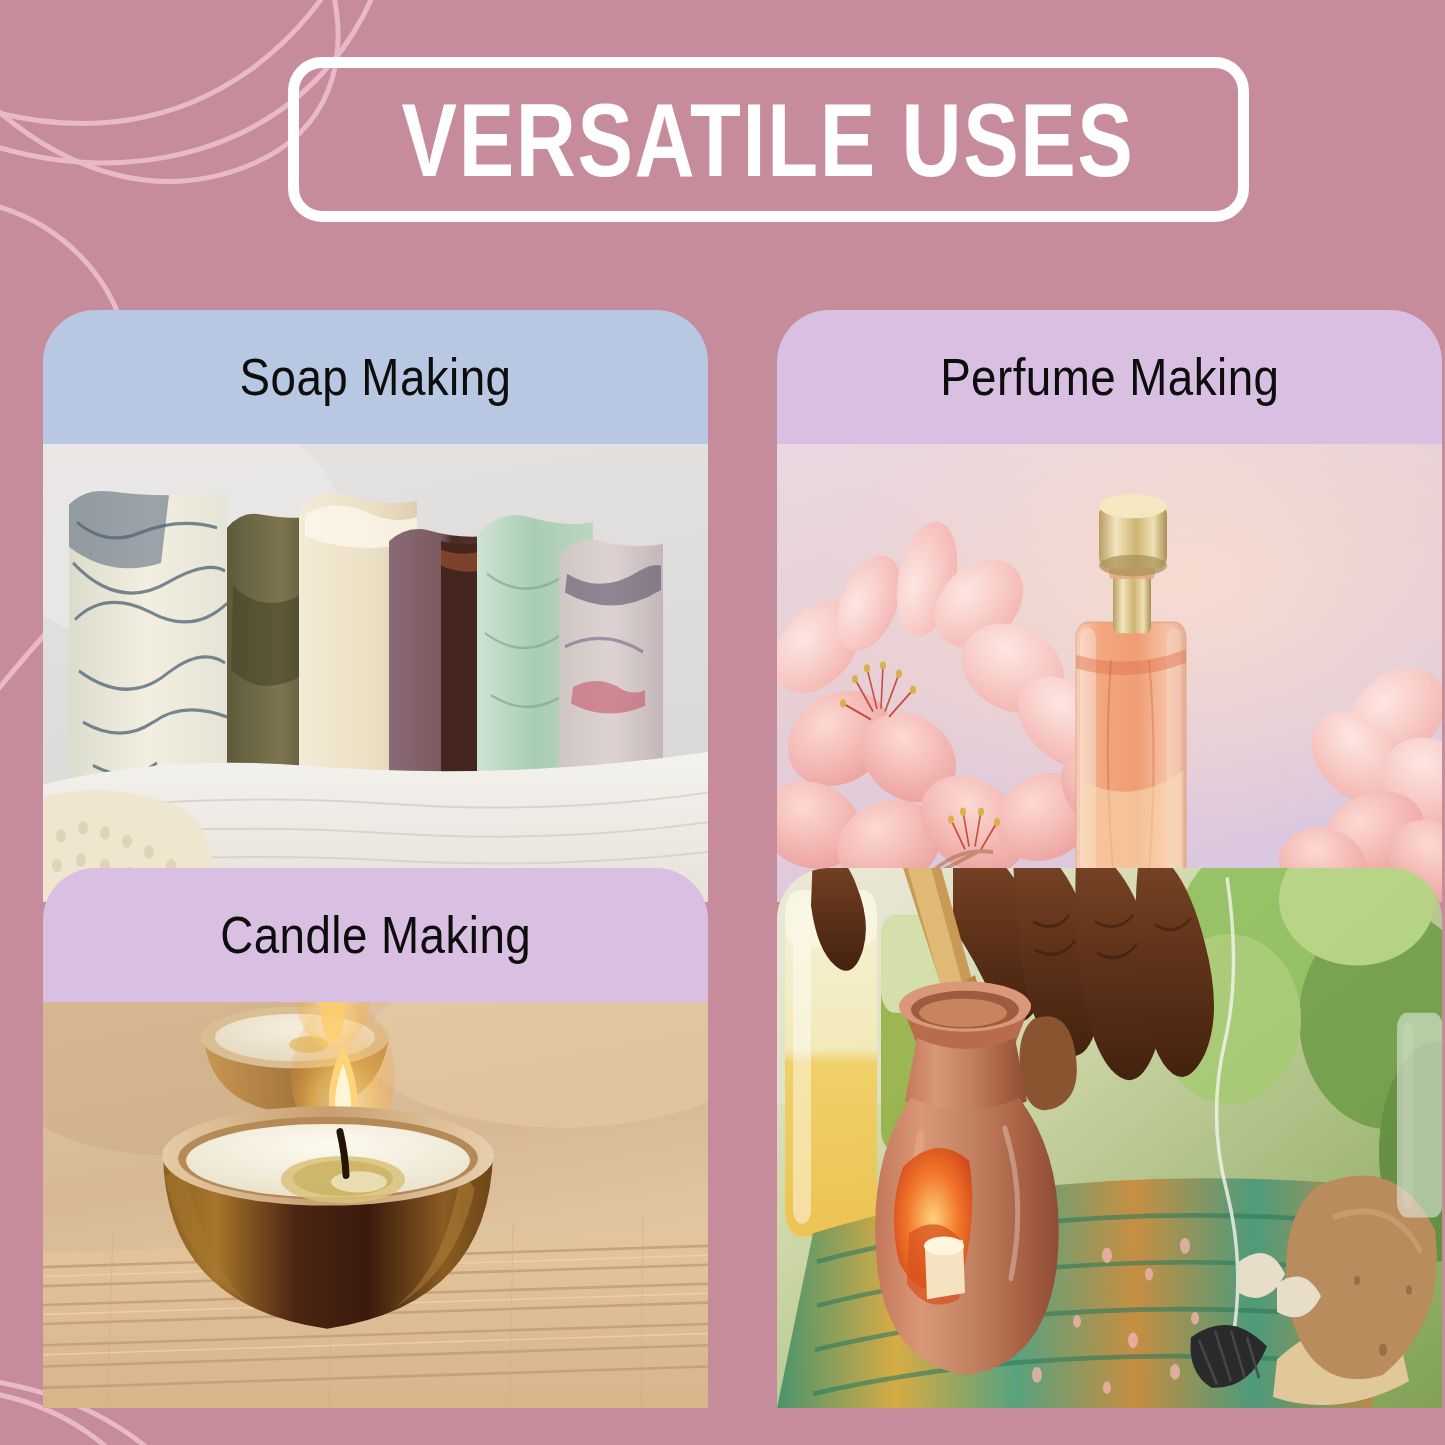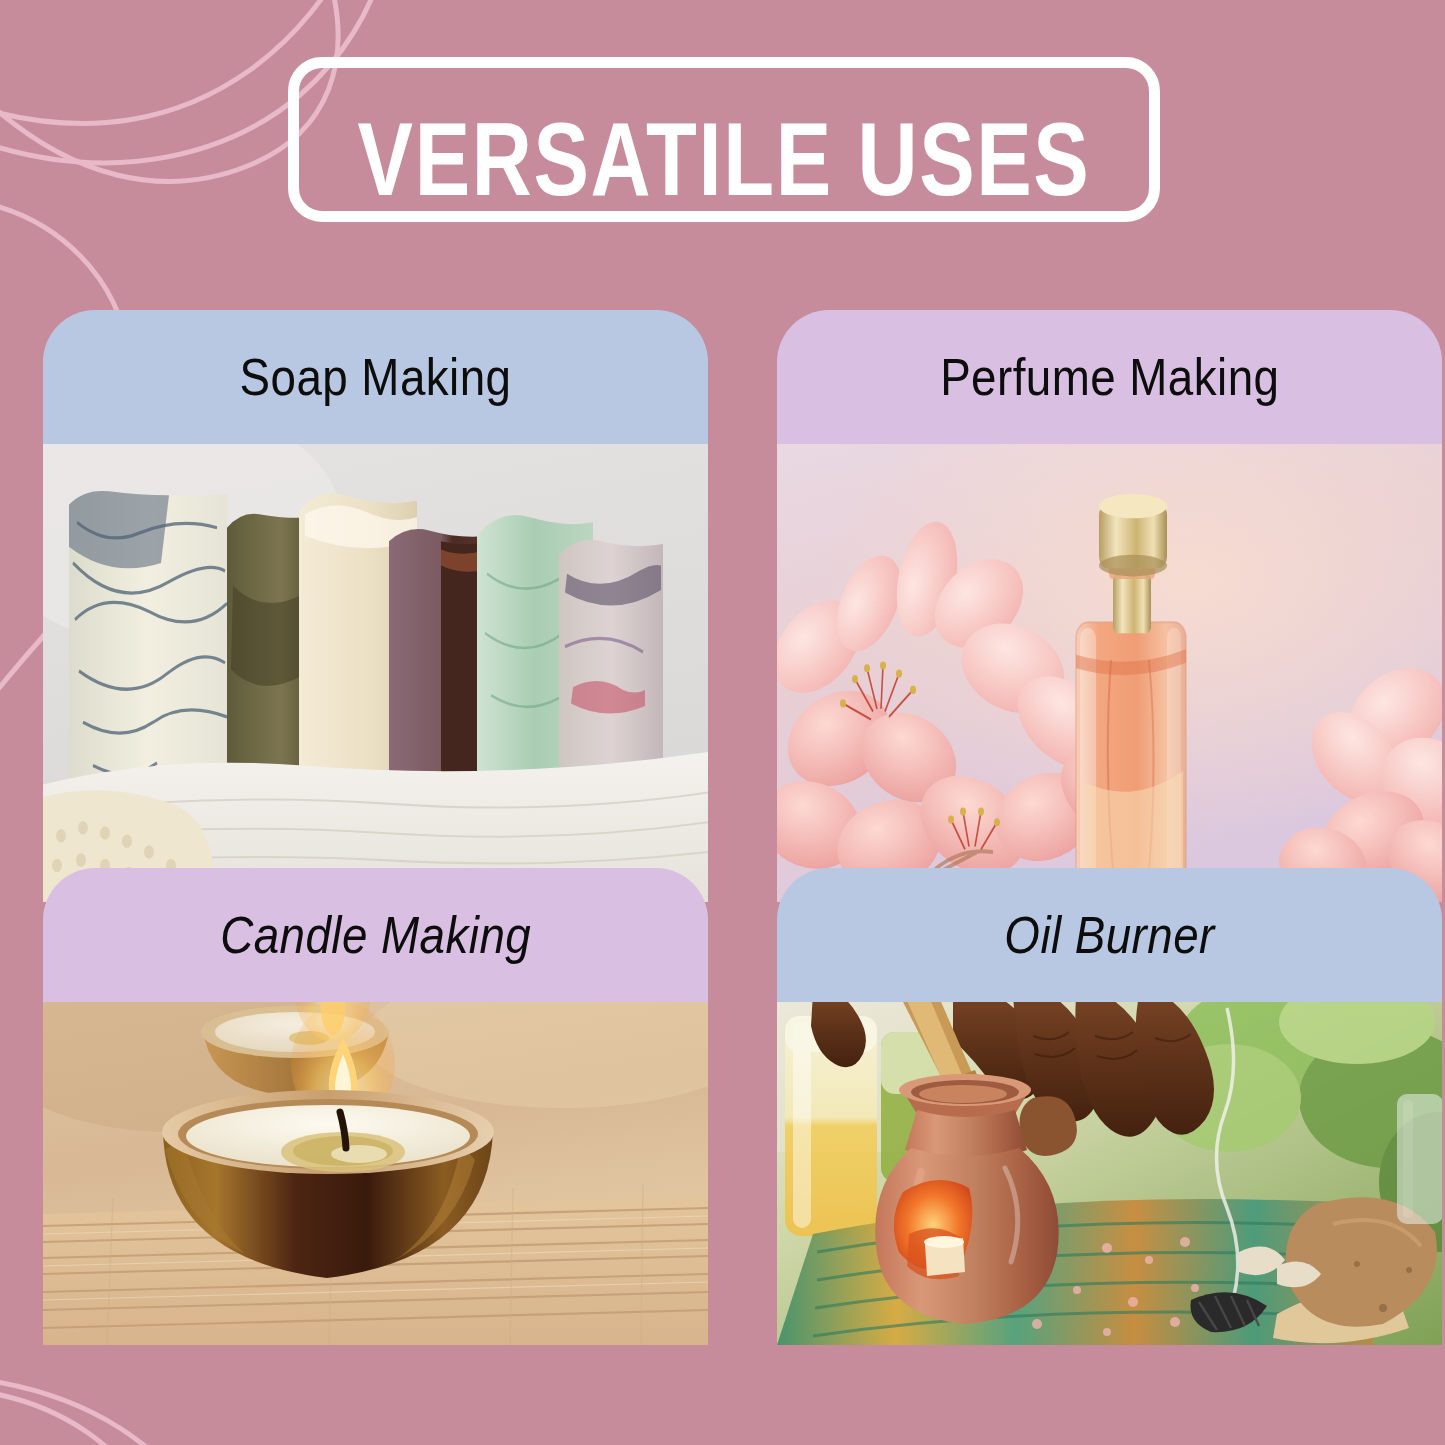--- a/index.html
+++ b/index.html
@@ -19,25 +19,25 @@
   #bg-swirls {
     position:absolute; inset:0;
     width:1445px; height:1445px;
     pointer-events:none;
   }
 
   
   .title-box {
     position:absolute;
     left:288px; top:57px;
-    width:872px; height:165px;
+    width:961px; height:165px;
     border:11px solid #ffffff;
     border-radius:34px;
     display:flex;
-    align-items:flex-end;
+    align-items:center;
     justify-content:center;
   }
   .title-text {
     color:#ffffff;
     font-size:104px;
     font-weight:bold;
     letter-spacing:2px;
     line-height:1;
     transform:scaleX(0.80);
     white-space:nowrap;
@@ -47,21 +47,21 @@
   
   .card {
     position:absolute;
     width:665px;
     border-radius:52px 52px 0 0;
     overflow:hidden;
     display:flex;
     flex-direction:column;
   }
   .card.r1 { top:310px; height:592px; }
-  .card.r2 { top:868px; height:477px;font-style:italic; }
+  .card.r2 { top:868px; height:540px; }
   .card.c1 { left:43px; }
   .card.c2 { left:733px;margin-left:44px; }
 
   .card-header {
     height:134px;
     flex:0 0 134px;
     display:flex;
     align-items:center;
     justify-content:center;
   }
@@ -436,23 +436,20 @@
         <ellipse cx="300" cy="149" rx="50" ry="15" fill="#cbb162" opacity="0.8"></ellipse>
         <ellipse cx="316" cy="152" rx="28" ry="9" fill="#f0e6c3" opacity="0.8"></ellipse>
 
         <path d="M297 110 q5 18 6 36" stroke="#241406" stroke-width="7" fill="none" stroke-linecap="round"></path>
       </g>
     </svg>
   </div>
 </div>
 
 <div class="card r2 c2">
-  <div class="card-header hdr-blue">
-    <div class="card-title">Oil Burner</div>
-  </div>
   <div class="card-photo">
     <svg viewBox="0 0 665 343" preserveAspectRatio="none">
       <defs>
         <linearGradient id="obBg" x1="0" y1="0" x2="1" y2="1">
           <stop offset="0" stop-color="#efece2"></stop>
           <stop offset="0.35" stop-color="#cfd7a8"></stop>
           <stop offset="1" stop-color="#7fa155"></stop>
         </linearGradient>
         <linearGradient id="terra" x1="0" y1="0" x2="1" y2="0">
           <stop offset="0" stop-color="#c4775a"></stop>

